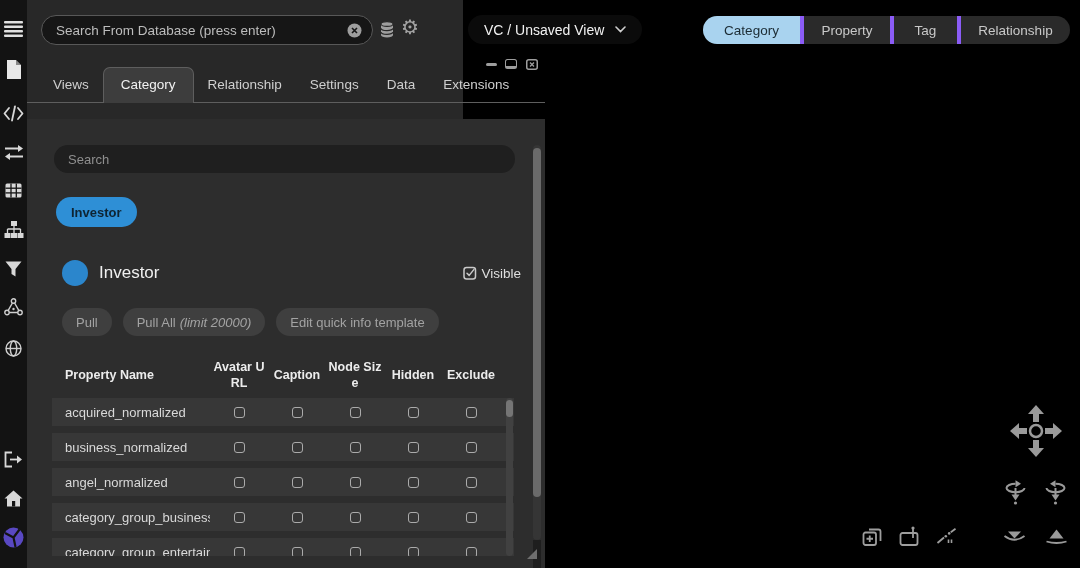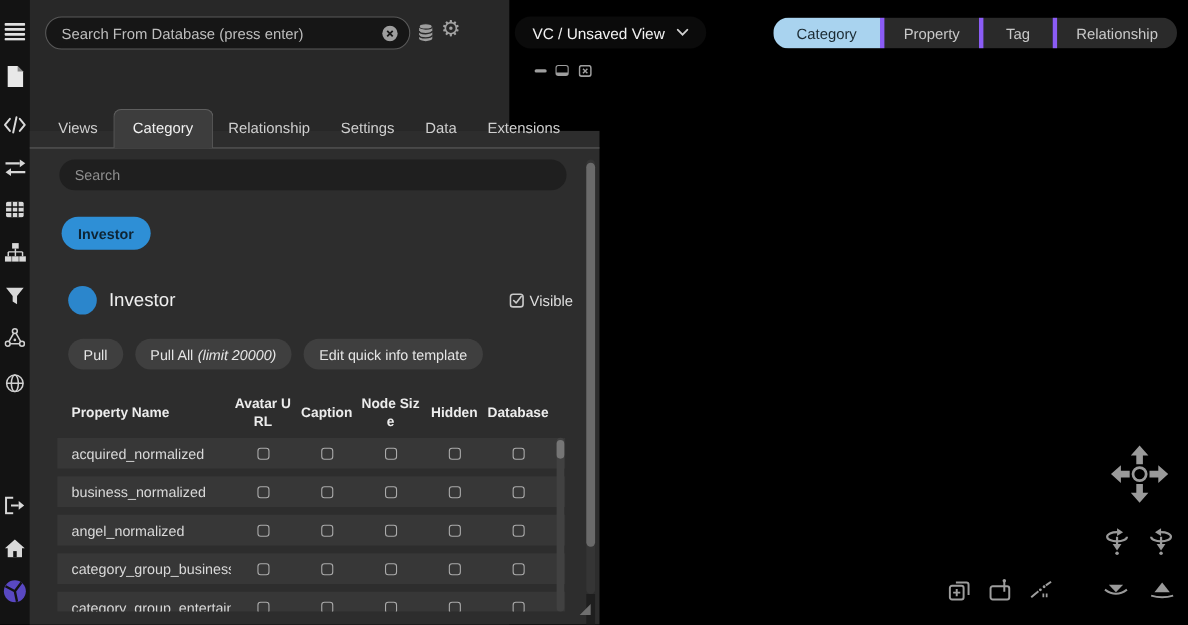--- a/index.html
+++ b/index.html
@@ -22,21 +22,21 @@
   .search-pill input::placeholder { color:#bdbdbd; }
 
   .gear-glyph { font-size:20px; color:#a3a3a3; line-height:1; }
 
   .view-pill { position:absolute; left:468px; top:15px; height:29px; background:#0b0b0b; border-radius:16px;
                display:flex; align-items:center; gap:11px; padding:0 16px; cursor:pointer; }
   .view-pill .vlabel { color:#f2f2f2; font-size:14px; white-space:nowrap; }
 
   .winctl { position:absolute; top:59px; cursor:pointer; }
 
-  .ptabs { position:absolute; left:0; top:100px; width:518px; height:35px; display:flex; align-items:flex-end;
+  .ptabs { position:absolute; left:0; top:68px; width:518px; height:35px; display:flex; align-items:flex-end;
            border-bottom:1px solid #5e5e5e; padding-left:12px; }
   .ptab { padding:9px 14px 10px; font-size:13.5px; color:#cfcfcf; white-space:nowrap; cursor:pointer; }
   .ptab.active { background:#3d3d3d; border:1px solid #5e5e5e; border-bottom:none; border-radius:7px 7px 0 0;
                  color:#f2f2f2; margin-bottom:-1px; padding:9px 17px 11px; }
 
   .inner-search { position:absolute; left:27px; top:145px; width:461px; height:28px; background:#1f1f1f;
                   border-radius:14px; display:flex; align-items:center; padding:0 14px; }
   .inner-search input { flex:1; background:transparent; border:none; outline:none; color:#ccc; font-size:13px; font-family:inherit; }
   .inner-search input::placeholder { color:#8f8f8f; }
 
@@ -44,21 +44,21 @@
           display:flex; align-items:center; padding:0 15px; color:#0e2433; font-size:13px; font-weight:bold; cursor:pointer; }
 
   .section-row { position:absolute; left:35px; top:256px; width:459px; height:34px; display:flex; align-items:center; }
   .cat-dot { width:26px; height:26px; border-radius:50%; background:#2b86cc; }
   .section-title { margin-left:11px; color:#f0f0f0; font-size:17px; font-weight:500; }
   .visible-toggle { margin-left:auto; display:flex; align-items:center; gap:4px; cursor:pointer; }
   .visible-toggle .vtext { color:#dedede; font-size:13.5px; }
 
   .btn-row { position:absolute; left:35px; top:308px; display:flex; gap:11px; }
   .gbtn { height:28px; background:#3f3f3f; border-radius:15px; display:flex; align-items:center;
-          padding:0 14px; color:#e5e5e5; font-size:13px; white-space:nowrap; cursor:pointer; }
+          padding:0 14px; color:#a3a3a3; font-size:13px; white-space:nowrap; cursor:pointer; }
   .gbtn .it { font-style:italic; margin-left:4px; }
 
   .thead { position:absolute; left:25px; top:352px; width:462px; height:46px; display:grid;
            grid-template-columns:158px 58px 58px 58px 58px 58px; align-items:center;
            color:#ececec; font-size:12.5px; font-weight:bold; }
   .thead .hc { text-align:center; word-break:break-all; line-height:1.3; }
   .thead .hfirst { padding-left:13px; }
 
   .trows { position:absolute; left:25px; top:398px; width:462px; height:158px; overflow:hidden; }
   .trow { height:28px; margin-bottom:7px; background:#373737; display:grid;
@@ -251,21 +251,21 @@
         <span>Edit quick info template</span>
       </div>
     </div>
 
     <div class="thead">
       <div class="hfirst">Property Name</div>
       <div class="hc">Avatar URL</div>
       <div class="hc">Caption</div>
       <div class="hc">Node Size</div>
       <div class="hc">Hidden</div>
-      <div class="hc">Database</div>
+      <div class="hc">Exclude</div>
     </div>
 
     <div class="trows">
       <div class="trow">
         <div class="tname">acquired_normalized</div>
         <div class="cbcell">
             <span class="cb"></span>
           </div>
         <div class="cbcell">
             <span class="cb"></span>

